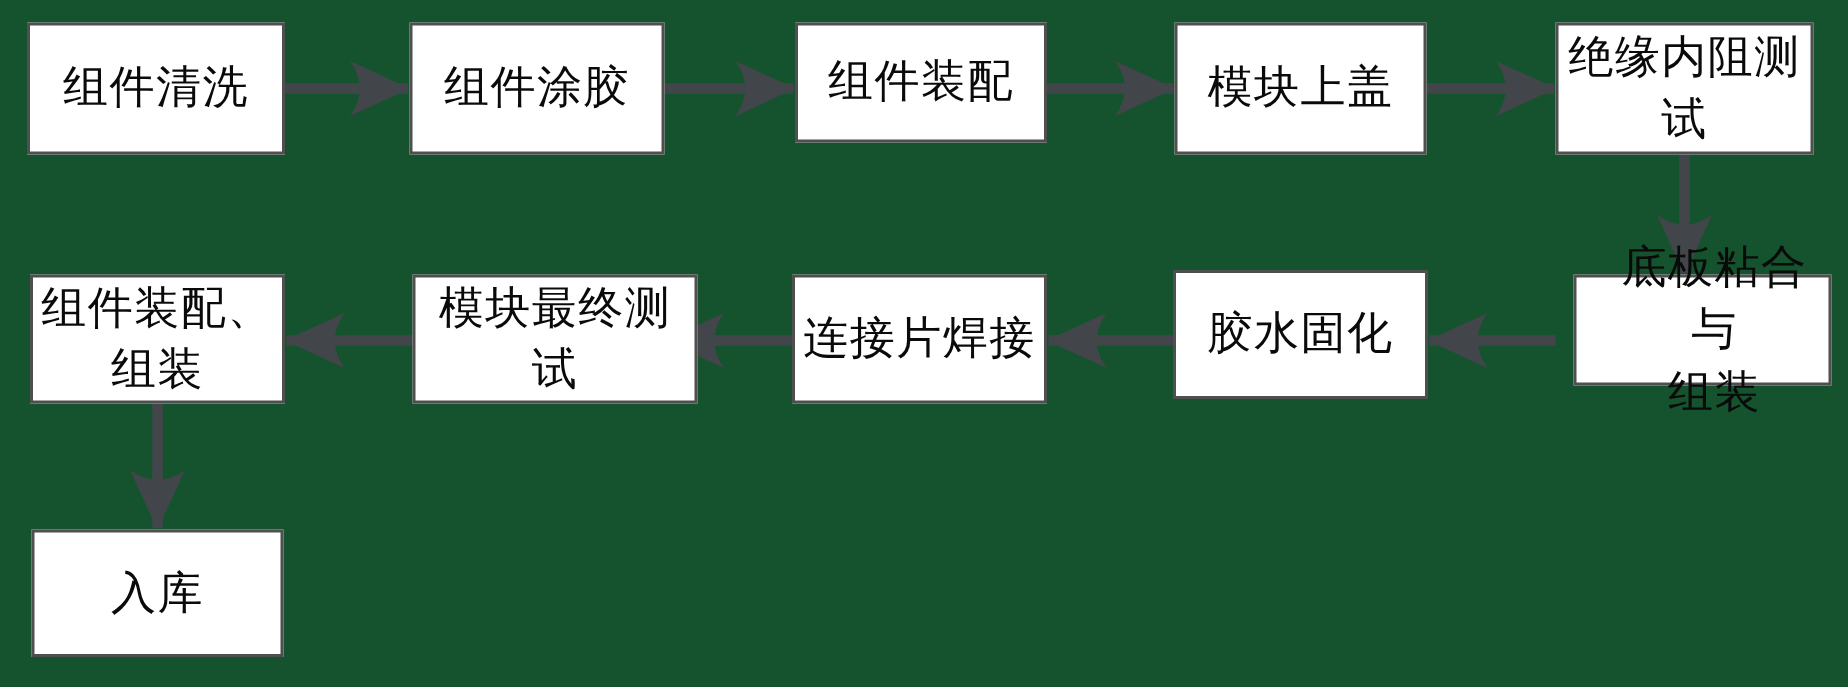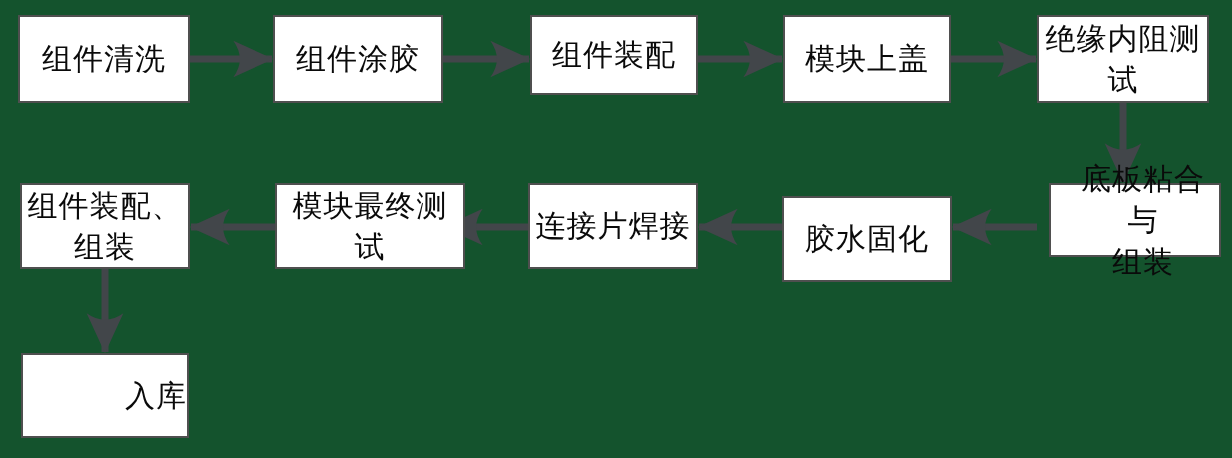--- a/index.html
+++ b/index.html
@@ -34,26 +34,26 @@
     color: #0a0a0a;
   }
   
   .n1  { left: 18px;   top: 15px;  width: 172px; height: 88px; }
   .n2  { left: 273px;  top: 15px;  width: 170px; height: 88px; }
   .n3  { left: 530px;  top: 15px;  width: 168px; height: 80px; }
   .n4  { left: 783px;  top: 15px;  width: 168px; height: 88px; }
   .n5  { left: 1037px; top: 15px;  width: 172px; height: 88px; text-align: center; }
   
   .n6  { left: 1049px; top: 183px; width: 172px; height: 74px; padding-left: 16px; }
-  .n7  { left: 782px;  top: 196px; width: 170px; height: 86px; }
+  .n7  { left: 782px;  top: 180px; width: 170px; height: 86px; }
   .n8  { left: 528px;  top: 183px; width: 170px; height: 86px; }
   .n9  { left: 275px;  top: 183px; width: 190px; height: 86px; }
   .n10 { left: 20px;   top: 183px; width: 170px; height: 86px; }
   
-  .n11 { left: 21px;   top: 353px; width: 168px; height: 85px; justify-content: flex-end; }
+  .n11 { left: 21px;   top: 353px; width: 168px; height: 85px; }
 </style>
 </head>
 <body>
 
 <div class="canvas">
 
   <svg class="arrow-layer" width="1232" height="458" viewBox="0 0 1232 458" xmlns="http://www.w3.org/2000/svg">
     <defs>
       <marker id="stealth" viewBox="0 0 12 12" refX="11.6" refY="6" markerWidth="42" markerHeight="40" markerUnits="userSpaceOnUse" orient="auto">
         <path d="M0,0.5 L12,6 L0,11.5 Q3.9,6 0,0.5 Z" fill="#42464a"></path>

